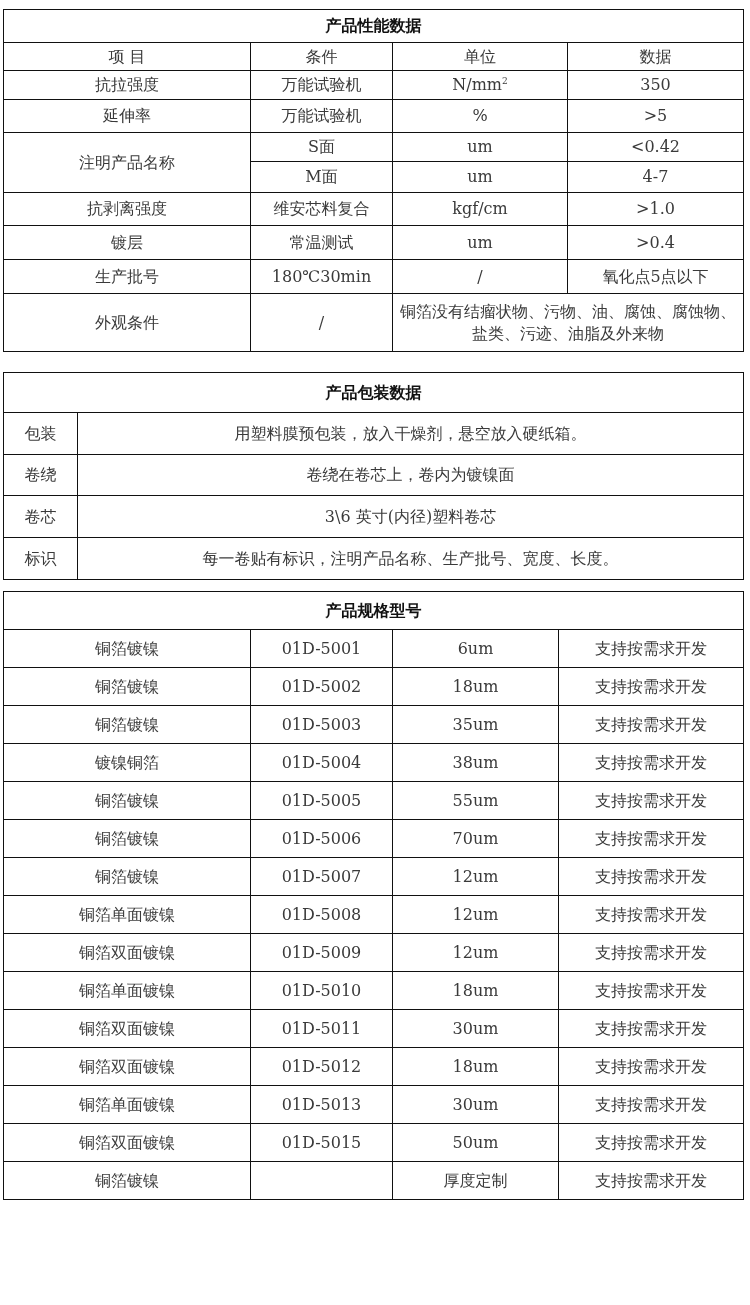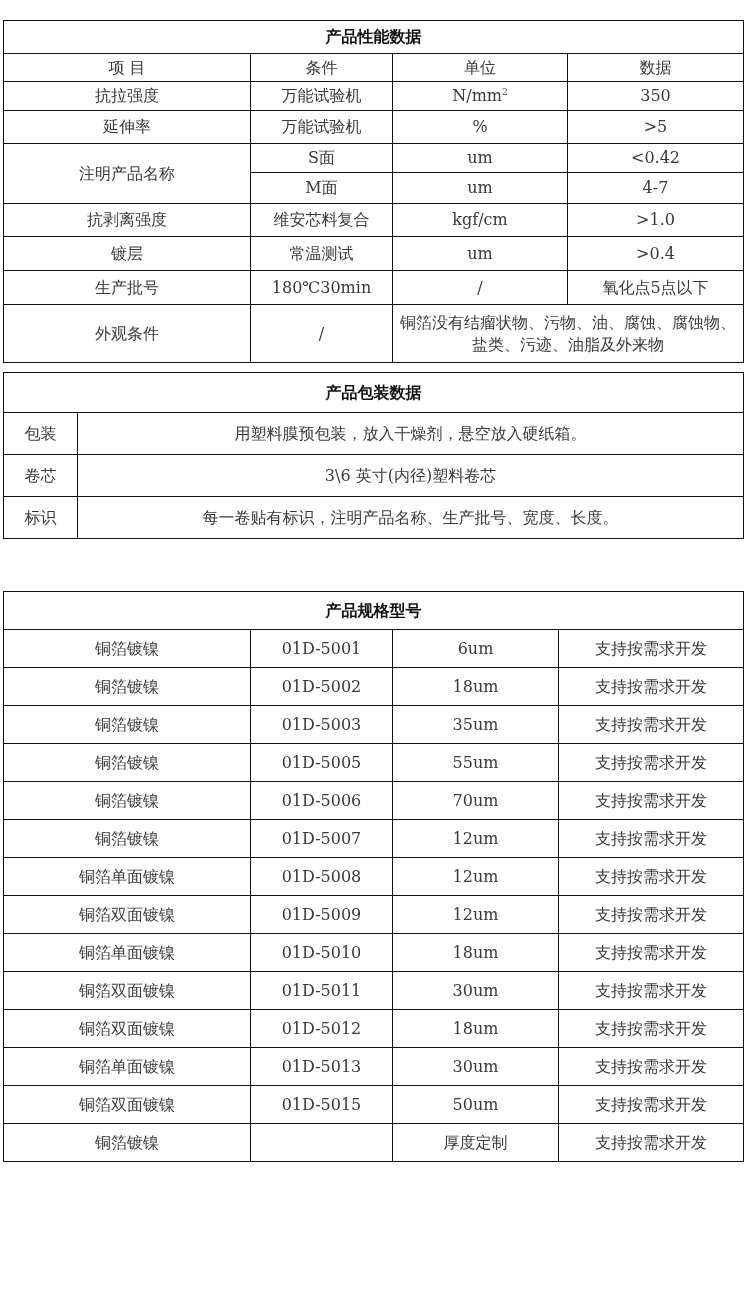--- a/index.html
+++ b/index.html
@@ -13,21 +13,21 @@
       border-collapse: collapse; table-layout: fixed;
     }
     td, th {
       border: 1.5px solid #111111; padding: 0; text-align: center;
       vertical-align: middle; font-weight: normal; font-size: 16px;
       color: #3a3a3a; line-height: 20px;
     }
     .title-cell {
       font-weight: bold; color: #111111; font-size: 16px;
     }
-    #t1 { top: 20px; }
+    #t1 { top: 9px; }
     #t2 { top: 372px; }
     #t3 { top: 591px; }
     .wrap { padding: 0 2px; line-height: 22px; }
     sup { font-size: 9px; line-height: 0; }
   </style>
 </head>
 <body>
 
 <table id="t1">
   <colgroup>
@@ -101,20 +101,24 @@
       <col style="width:666px">
   </colgroup>
   <tbody>
       <tr style="height:40px">
     <td colspan="2" class="title-cell">产品包装数据</td>
   </tr>
   <tr style="height:42px">
     <td>包装</td>
     <td>用塑料膜预包装，放入干燥剂，悬空放入硬纸箱。</td>
   </tr>
+  <tr style="height:41px">
+    <td>卷绕</td>
+    <td>卷绕在卷芯上，卷内为镀镍面</td>
+  </tr>
   <tr style="height:42px">
     <td>卷芯</td>
     <td>3\6 英寸(内径)塑料卷芯</td>
   </tr>
   <tr style="height:42px">
     <td>标识</td>
     <td>每一卷贴有标识，注明产品名称、生产批号、宽度、长度。</td>
   </tr>
 </tbody>
   </table>
@@ -144,20 +148,26 @@
         <td>18um</td>
         <td>支持按需求开发</td>
       </tr>
       <tr style="height: 38px;">
         <td>铜箔镀镍</td>
         <td>01D-5003</td>
         <td>35um</td>
         <td>支持按需求开发</td>
       </tr>
       <tr style="height: 38px;">
+        <td>镀镍铜箔</td>
+        <td>01D-5004</td>
+        <td>38um</td>
+        <td>支持按需求开发</td>
+      </tr>
+      <tr style="height: 38px;">
         <td>铜箔镀镍</td>
         <td>01D-5005</td>
         <td>55um</td>
         <td>支持按需求开发</td>
       </tr>
       <tr style="height: 38px;">
         <td>铜箔镀镍</td>
         <td>01D-5006</td>
         <td>70um</td>
         <td>支持按需求开发</td>

